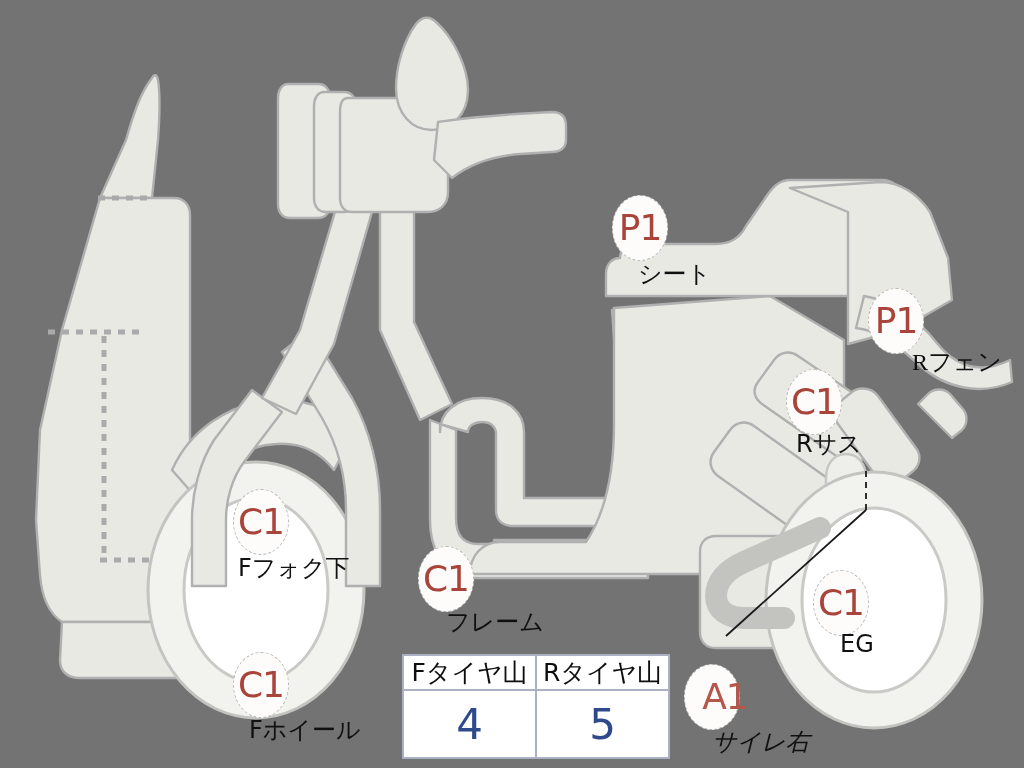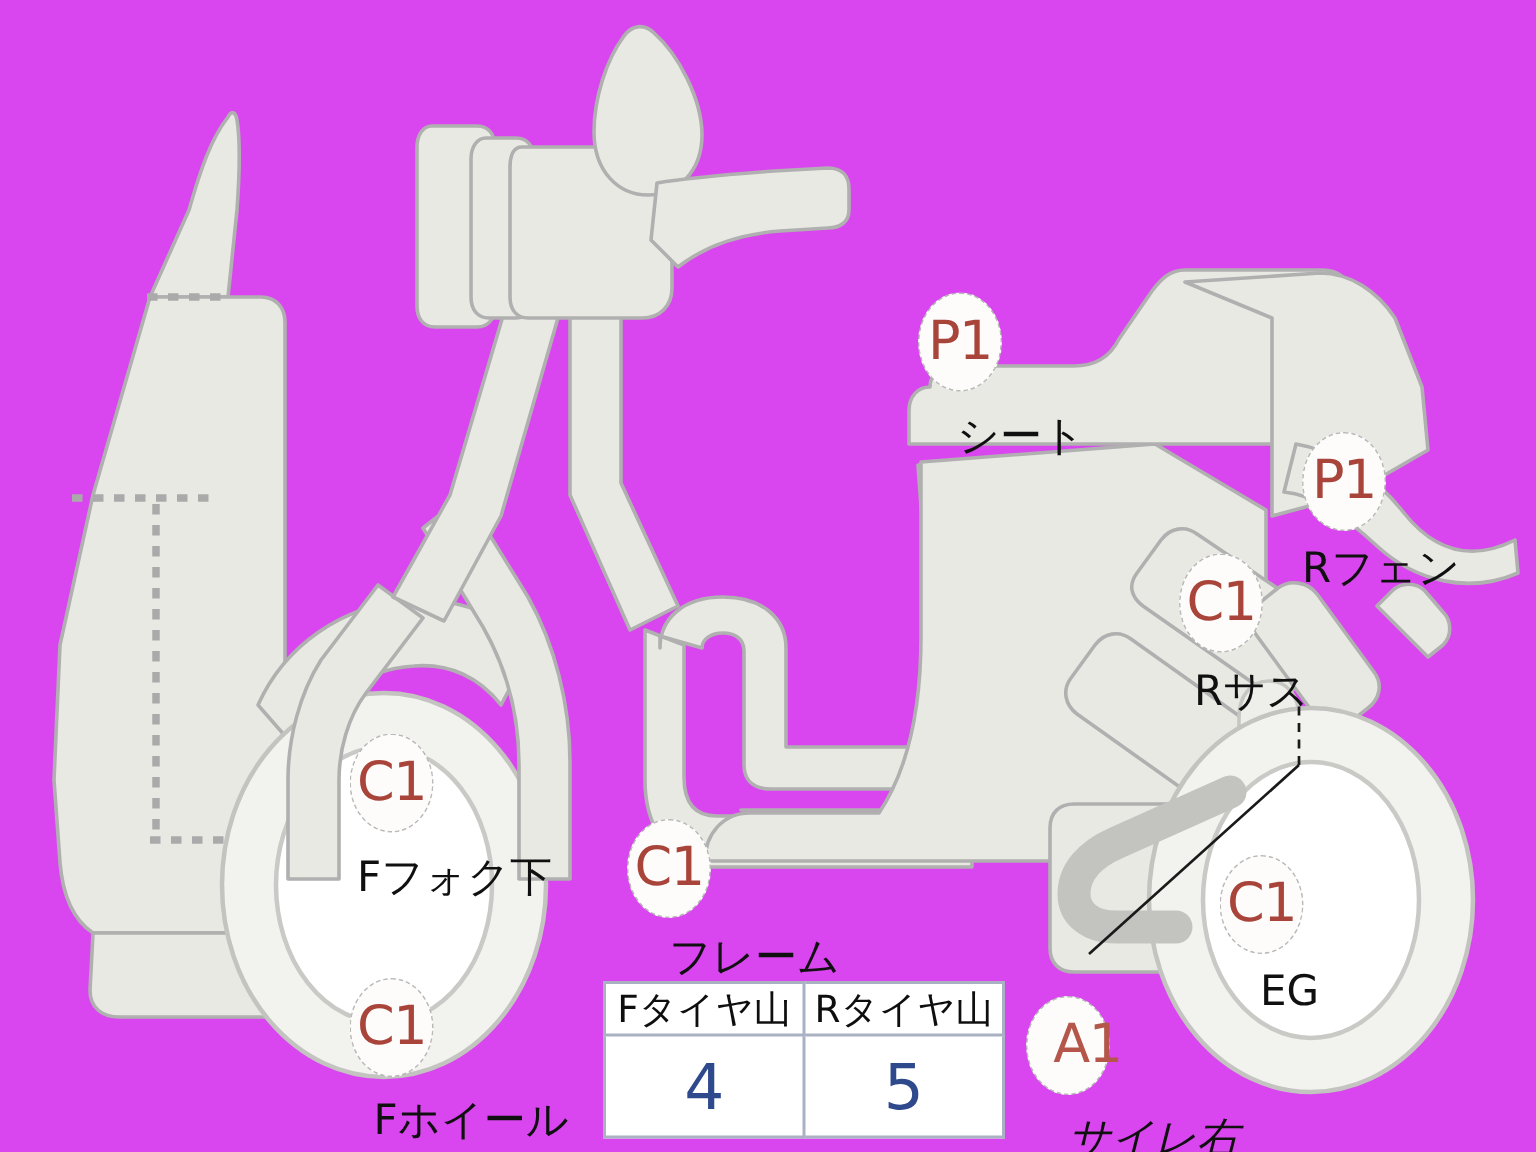--- a/index.html
+++ b/index.html
@@ -8,21 +8,21 @@
     padding: 0;
     background: #ffffff;
   }
   body {
     font-family: "Liberation Sans", "DejaVu Sans", sans-serif;
   }
   #stage {
     position: relative;
     width: 1024px;
     height: 768px;
-    background: #d946ef;
+    background: #737373;
     overflow: hidden;
   }
   #diagram-svg {
     position: absolute;
     left: 0;
     top: 0;
     width: 1024px;
     height: 768px;
   }
 
@@ -46,26 +46,25 @@
     line-height: 1;
     font-weight: 400;
     letter-spacing: -1px;
     color: #a9443a;
   }
   .marker.rank-a .code { color: #b4564a; margin-left: 26px; }
 
   .mk-label {
     position: absolute;
     font-family: "DejaVu Sans", sans-serif;
-    font-size: 28px;
+    font-size: 24px;
     line-height: 1;
     color: #101010;
     white-space: nowrap;
     z-index: 21;
-    margin-top: 15px;
   }
 
   
   #tyre-table {
     position: absolute;
     left: 402px;
     top: 654px;
     z-index: 25;
     border-collapse: collapse;
     background: #ffffff;
@@ -176,21 +175,21 @@
   </svg>
 
   <div class="marker" style="left:612px; top:195px;">
     <span class="code">P1</span>
   </div>
   <div class="mk-label" style="left:638px; top:262px;">シート</div>
 
   <div class="marker" style="left:868px; top:288px;">
     <span class="code">P1</span>
   </div>
-  <div class="mk-label" style="left:868px; top:350px;">Rフェン</div>
+  <div class="mk-label" style="left:912px; top:350px;font-family:Liberation Serif, serif;">Rフェン</div>
 
   <div class="marker" style="left:786px; top:369px;">
     <span class="code">C1</span>
   </div>
   <div class="mk-label" style="left:796px; top:432px;text-align:center;">Rサス</div>
 
   <div class="marker" style="left:813px; top:570px;">
     <span class="code">C1</span>
   </div>
   <div class="mk-label" style="left:840px; top:632px;">EG</div>

